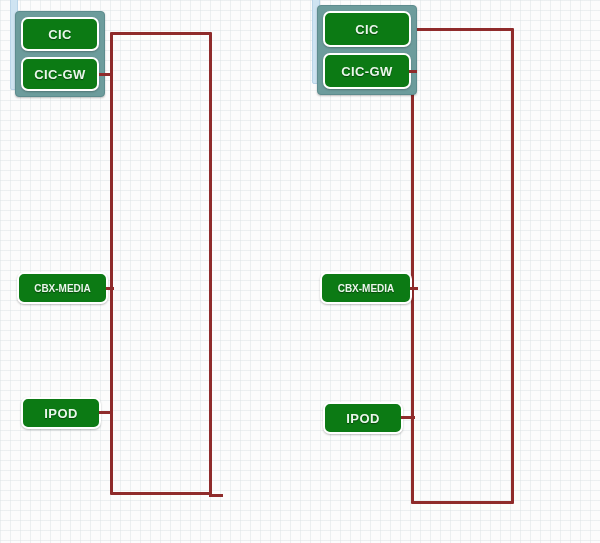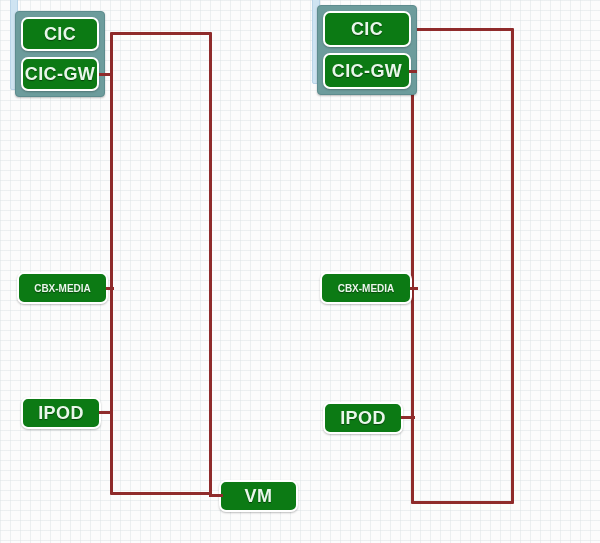--- a/index.html
+++ b/index.html
@@ -39,21 +39,21 @@
   .node{
     position:absolute;
     box-sizing:border-box;
     background:#0c7a14;
     border:2px solid #ffffff;
     border-radius:7px;
     color:#e9f7ea;
     display:flex;
     align-items:center;
     justify-content:center;
-    font-size:18px;
+    font-size:13px;
     font-weight:bold;
     letter-spacing:.4px;
     text-shadow:0 1px 1px rgba(0,0,0,.45);
     box-shadow:0 1px 2px rgba(0,0,0,.25);
     white-space:nowrap;
     overflow:hidden;
   }
   .node.tight{font-size:10px;letter-spacing:0;}
 
   
@@ -90,21 +90,20 @@
   <div class="node" style="left:21px;top:57px;width:78px;height:34px;">CIC-GW</div>
 
   <div class="stub" style="left:99px;top:73px;width:14px;"></div>
 
   <div class="node tight" style="left:17px;top:272px;width:91px;height:32px;">CBX-MEDIA</div>
   <div class="stub" style="left:106px;top:287px;width:8px;"></div>
 
   <div class="node" style="left:21px;top:397px;width:80px;height:32px;">IPOD</div>
   <div class="stub" style="left:99px;top:411px;width:14px;"></div>
 
-  <div class="node" style="left:219px;top:480px;width:79px;height:32px;">VM</div>
   <div class="stub" style="left:209px;top:494px;width:14px;"></div>
 
   <div class="bus" style="left:411px;top:28px;width:103px;height:476px;"></div>
 
   <div class="ghost-strip" style="left:312px;top:-6px;width:8px;height:90px;"></div>
 
   <div class="selgroup" style="left:317px;top:5px;width:100px;height:90px;"></div>
 
   <div class="node" style="left:323px;top:11px;width:88px;height:36px;">CIC</div>
 

